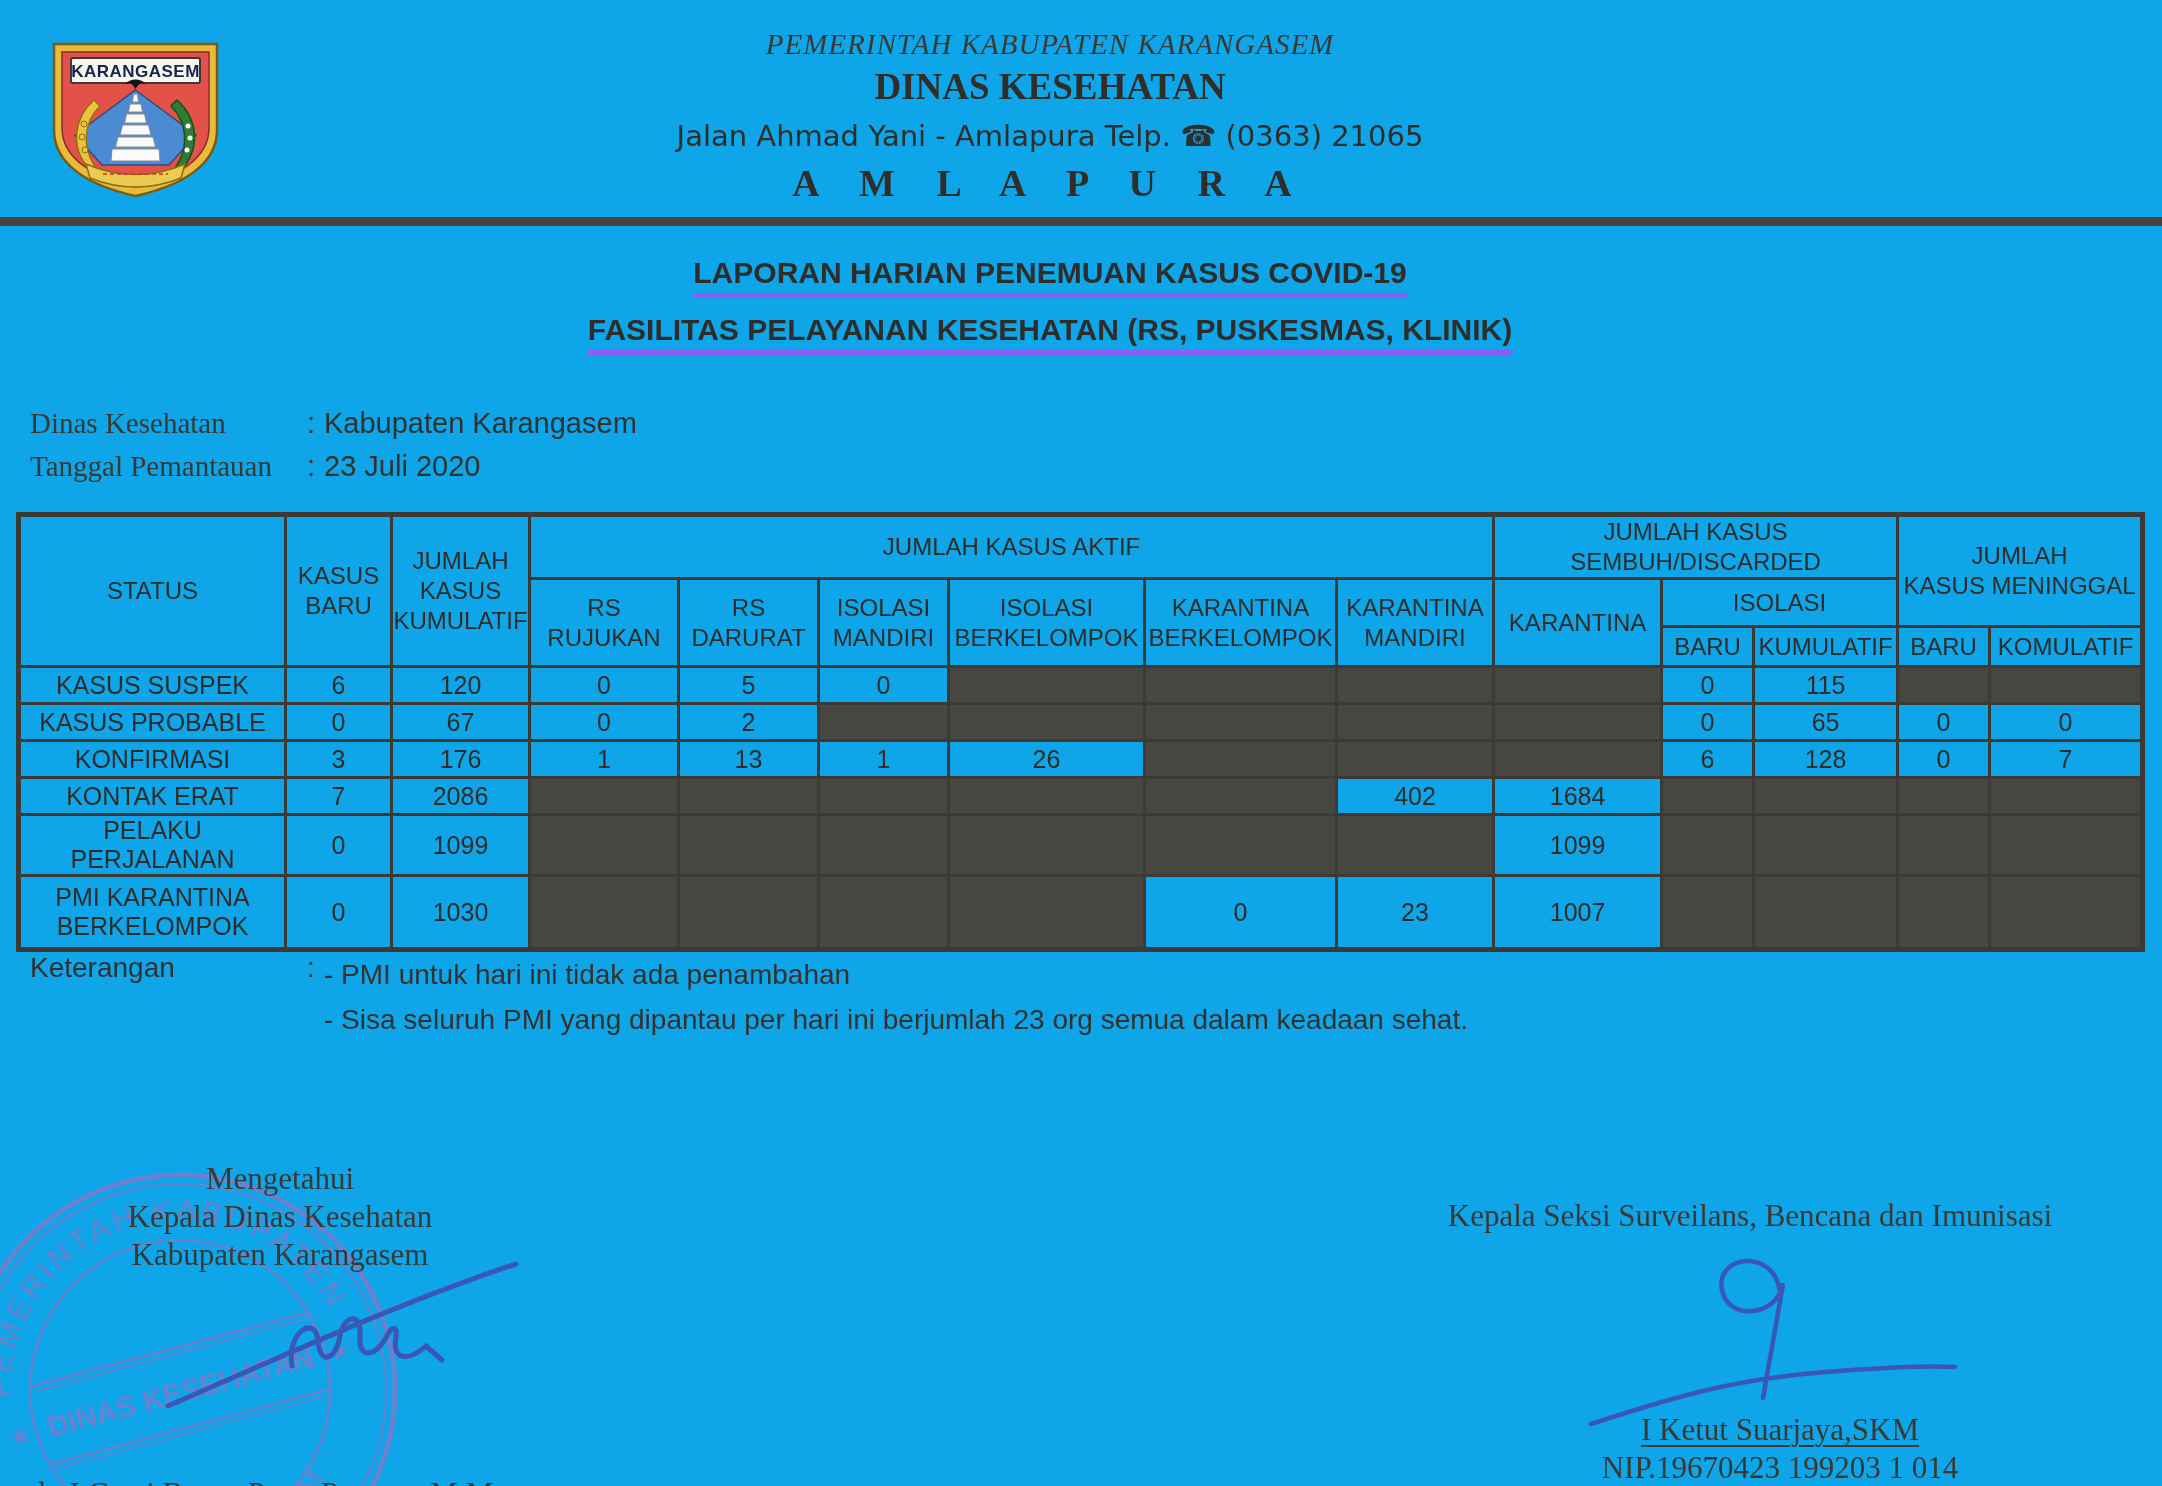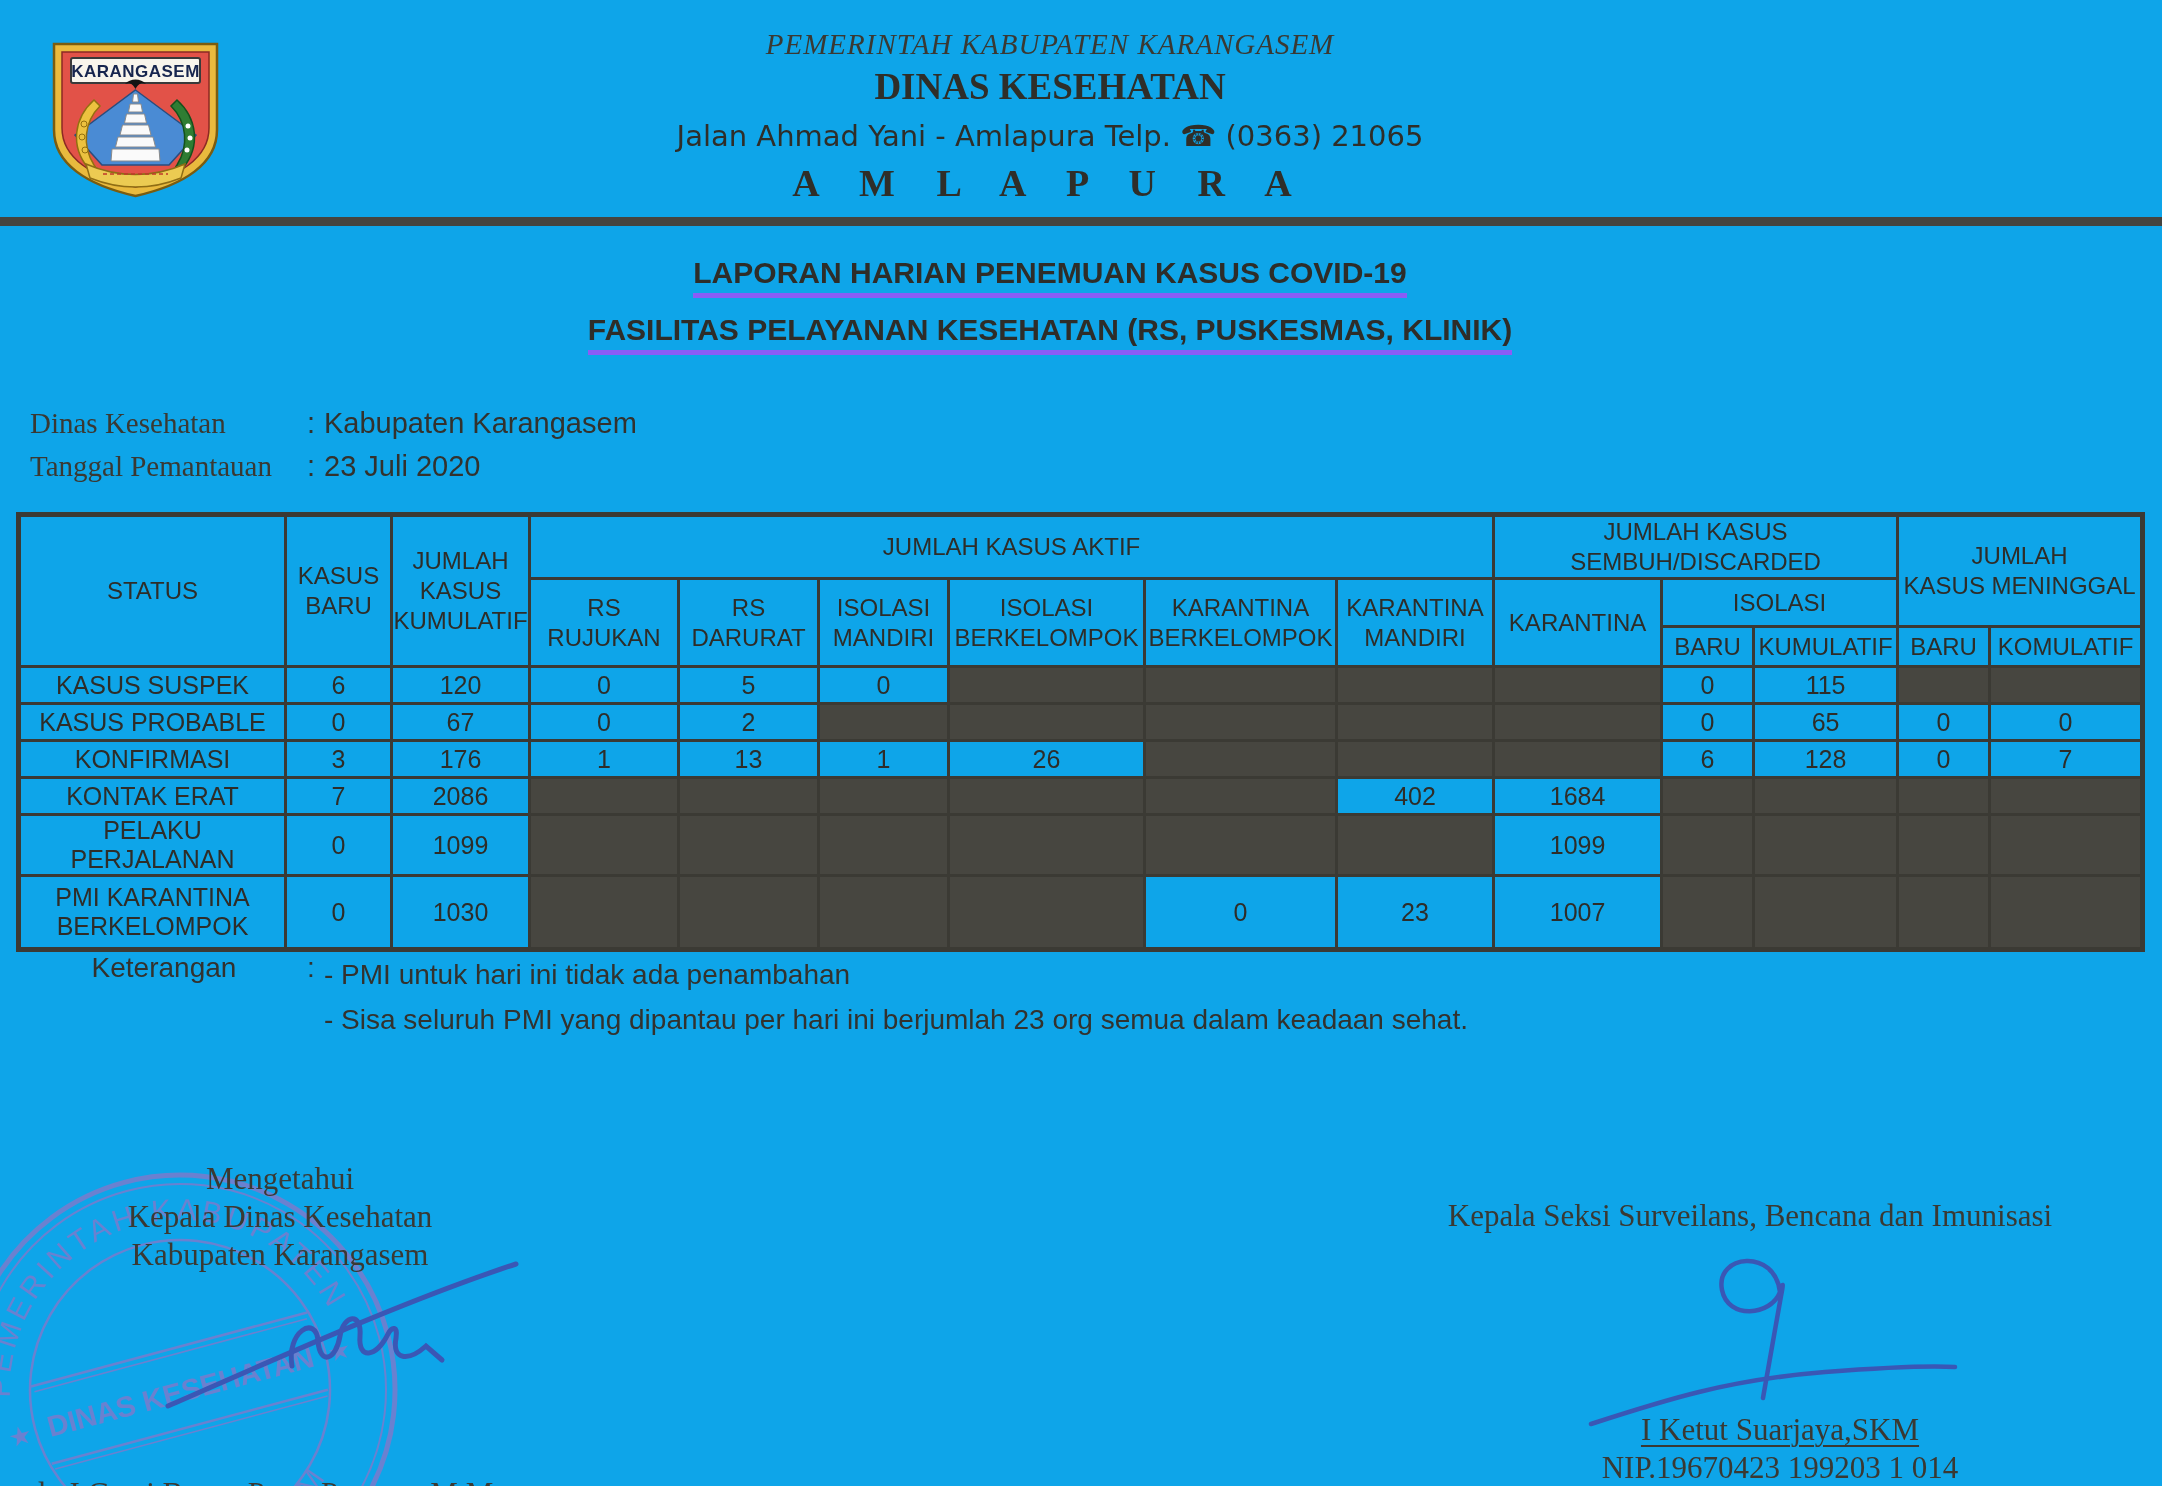--- a/index.html
+++ b/index.html
@@ -42,21 +42,21 @@
   thead tr.h1{height:62px;}
   thead tr.h2{height:48px;}
   thead tr.h3{height:40px;}
   tbody tr{height:37px;}
   tbody tr:last-child{height:74px;}
   td.status-cell{text-align:left;padding-left:8px;line-height:29px;}
   td.redacted{background:#474640;border-color:#3e3d37;}
   
   .notes{position:absolute;left:30px;top:952px;font-size:28px;}
   .notes-row{display:flex;}
-  .notes-label{width:268px;text-align:center;}
+  .notes-label{width:268px;}
   .notes-sep{width:26px;text-align:center;}
   .note-lines{max-width:1500px;}
   .note-line{line-height:45px;}
   .note-line.indent{padding-left:16px;}
   
   .sig-left-head{position:absolute;left:60px;top:1160px;width:440px;text-align:center;
     font-family:"Liberation Serif",serif;font-size:31px;line-height:38px;color:#3a3933;}
   .sig-left-name{position:absolute;left:30px;top:1476px;width:540px;text-align:left;
     font-family:"Liberation Serif",serif;font-size:31px;color:#3a3933;}
   .sig-left-nip{position:absolute;left:30px;top:1448px;width:540px;text-align:center;

